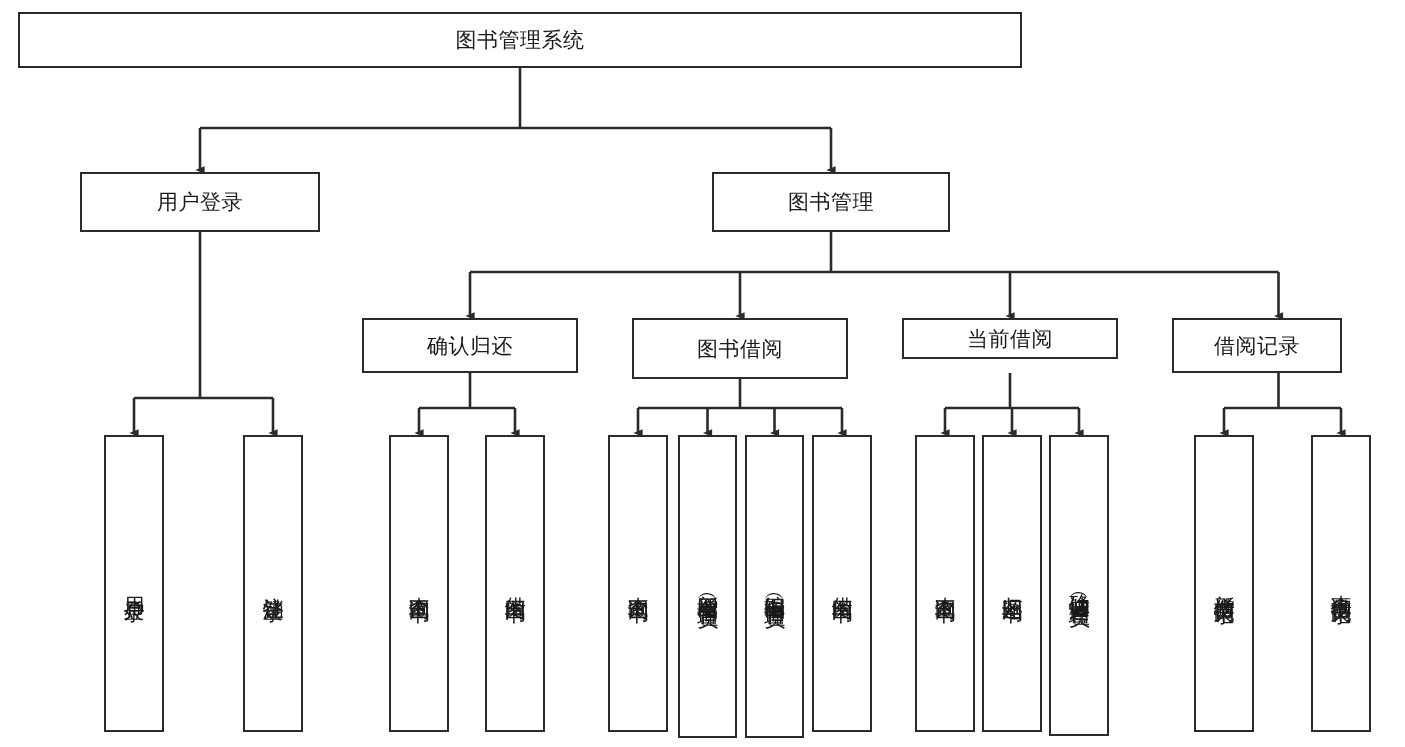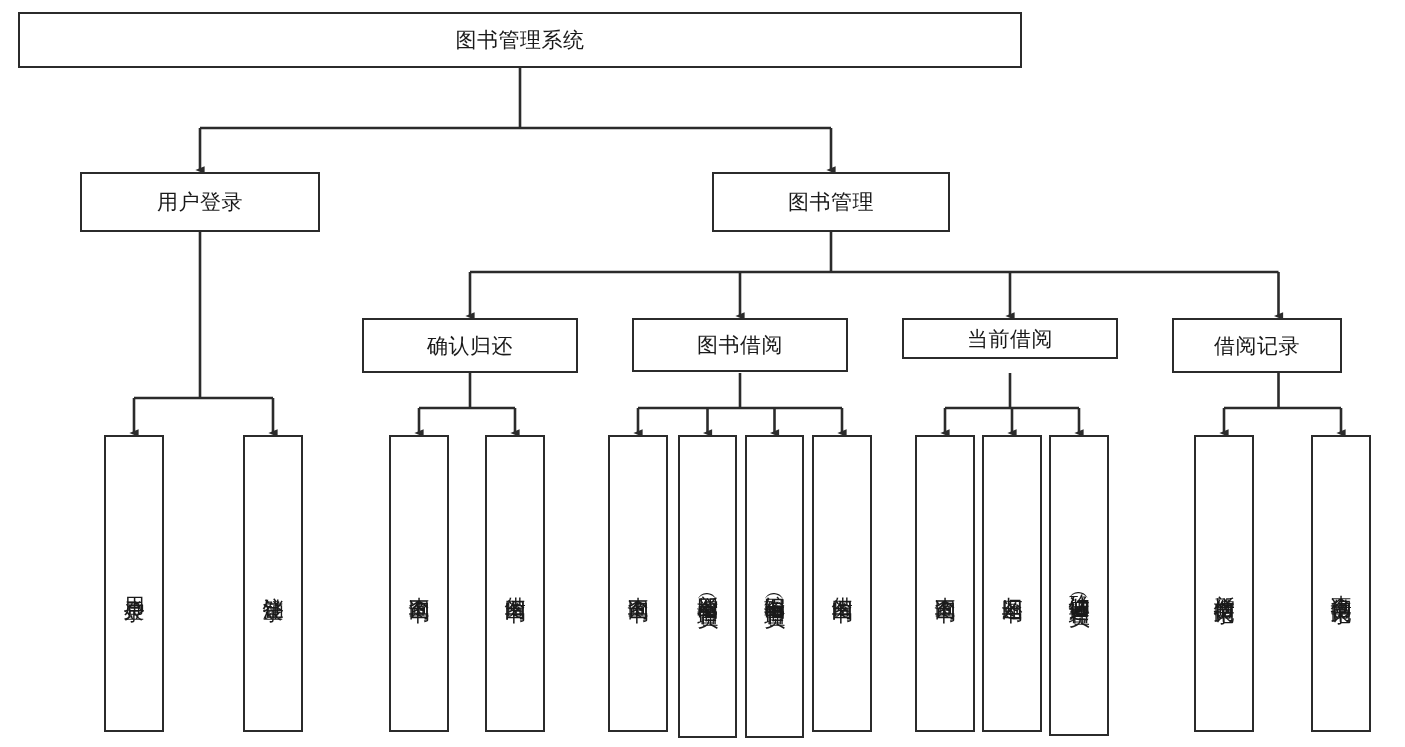--- a/index.html
+++ b/index.html
@@ -116,21 +116,21 @@
       </div>
       <div class="node horiz" style="left: 80px; top: 172px; width: 240px; height: 60px;">
         <span>用户登录</span>
       </div>
       <div class="node horiz" style="left: 712px; top: 172px; width: 238px; height: 60px;">
         <span>图书管理</span>
       </div>
       <div class="node horiz" style="left: 362px; top: 318px; width: 216px; height: 55px;">
         <span>确认归还</span>
       </div>
-      <div class="node horiz" style="left: 632px; top: 318px; width: 216px; height: 54px;">
+      <div class="node horiz" style="left: 632px; top: 318px; width: 216px; height: 61px;">
         <span>图书借阅</span>
       </div>
       <div class="node horiz" style="left: 902px; top: 318px; width: 216px; height: 41px;">
         <span>当前借阅</span>
       </div>
       <div class="node horiz" style="left: 1172px; top: 318px; width: 170px; height: 55px;">
         <span>借阅记录</span>
       </div>
       <div class="node vert" style="left: 104px; top: 435px; width: 60px; height: 297px;">
         <span class="vtext">用户登录</span>

